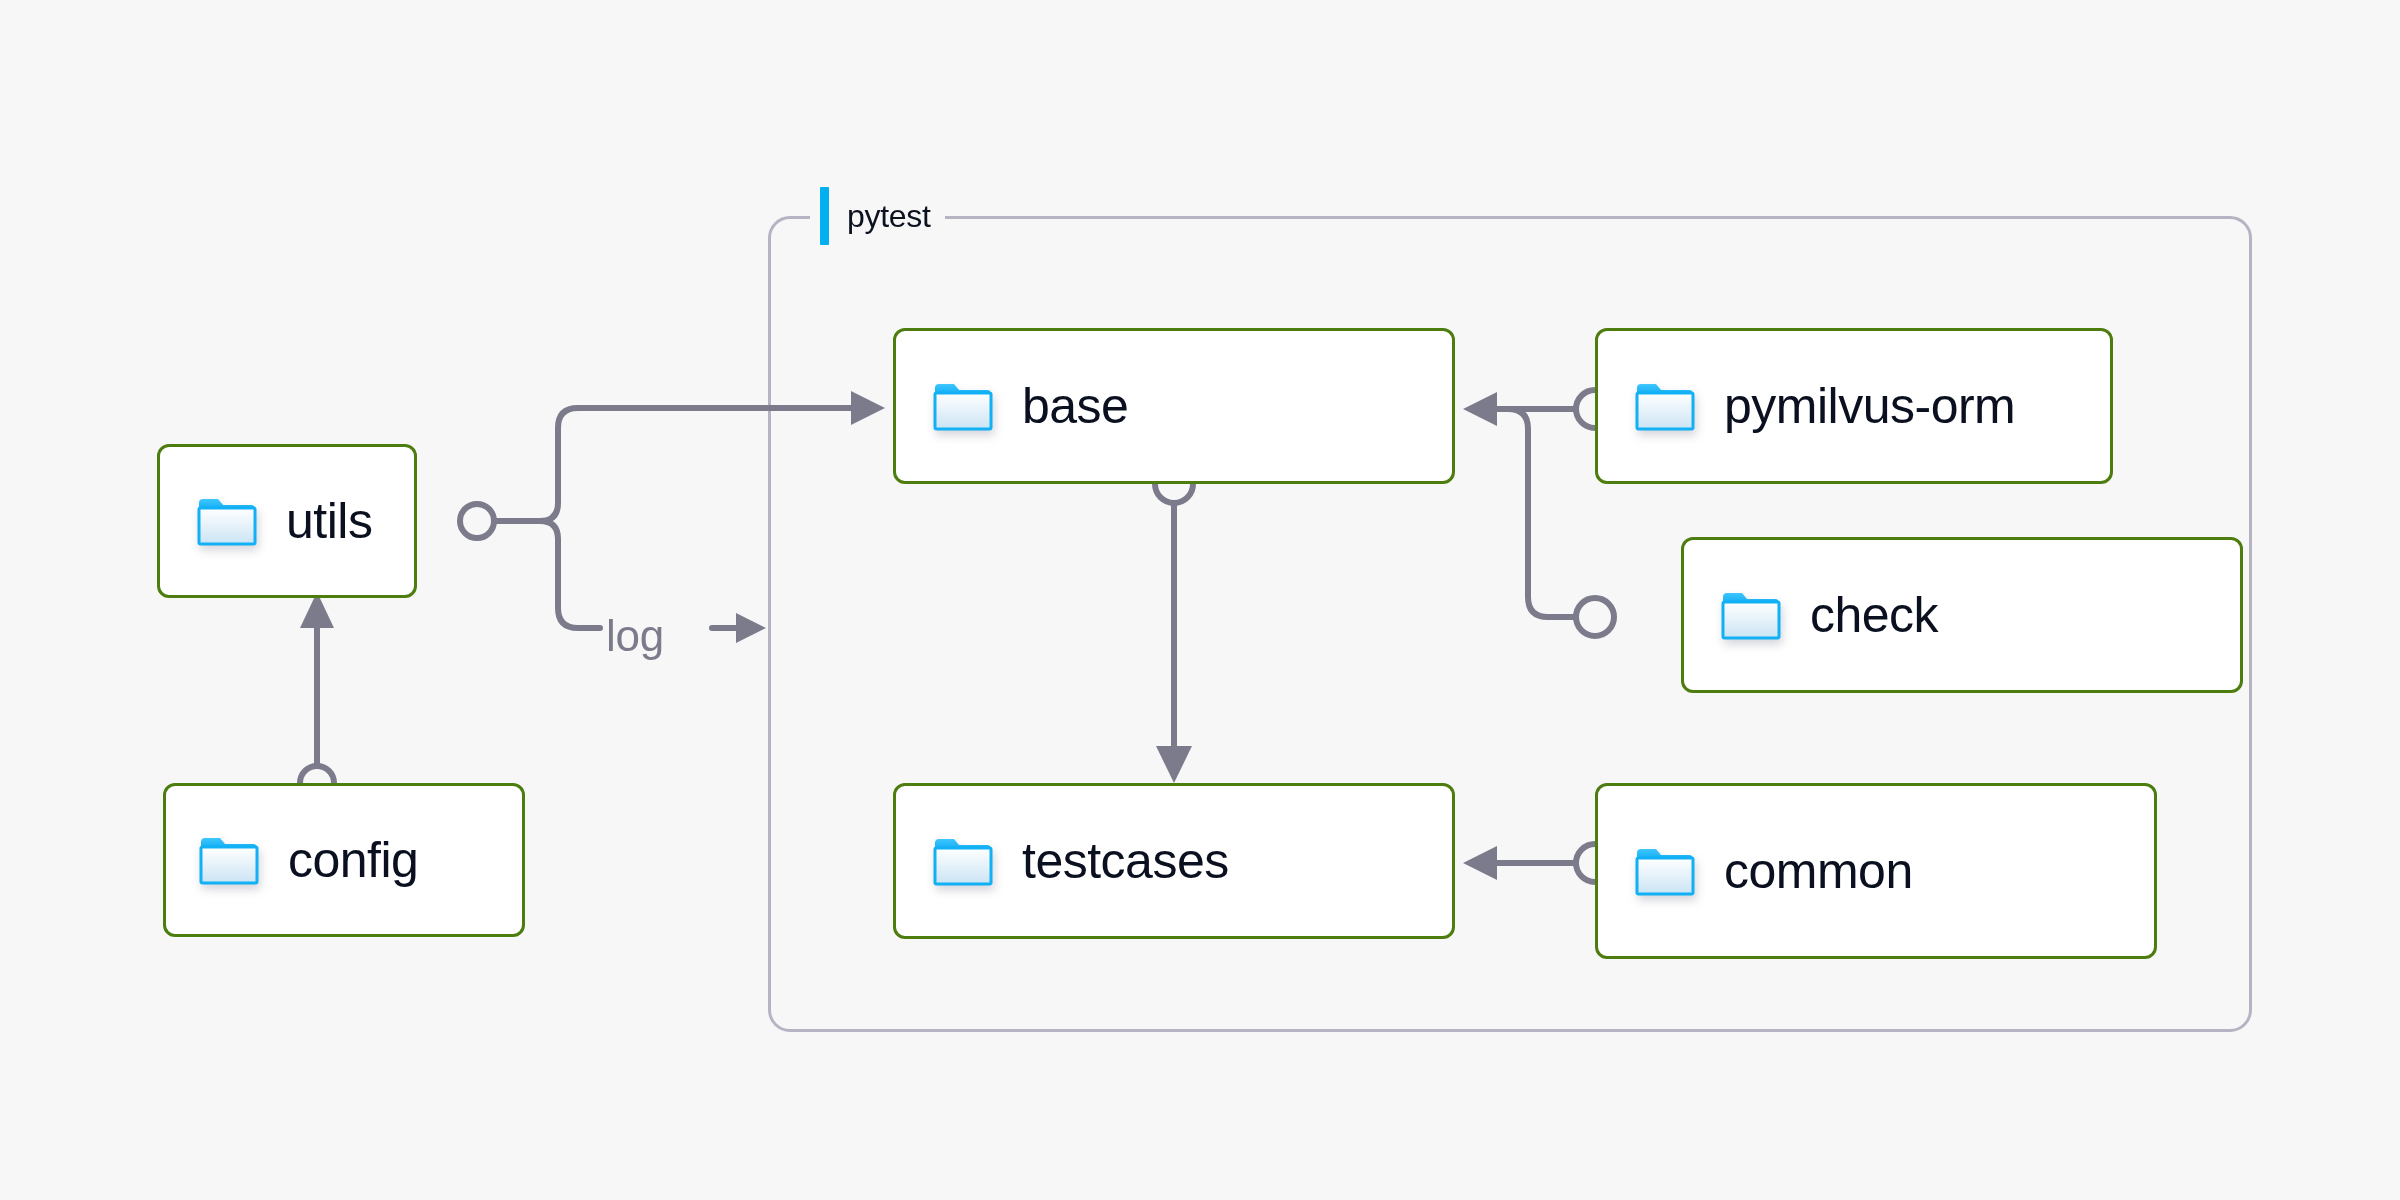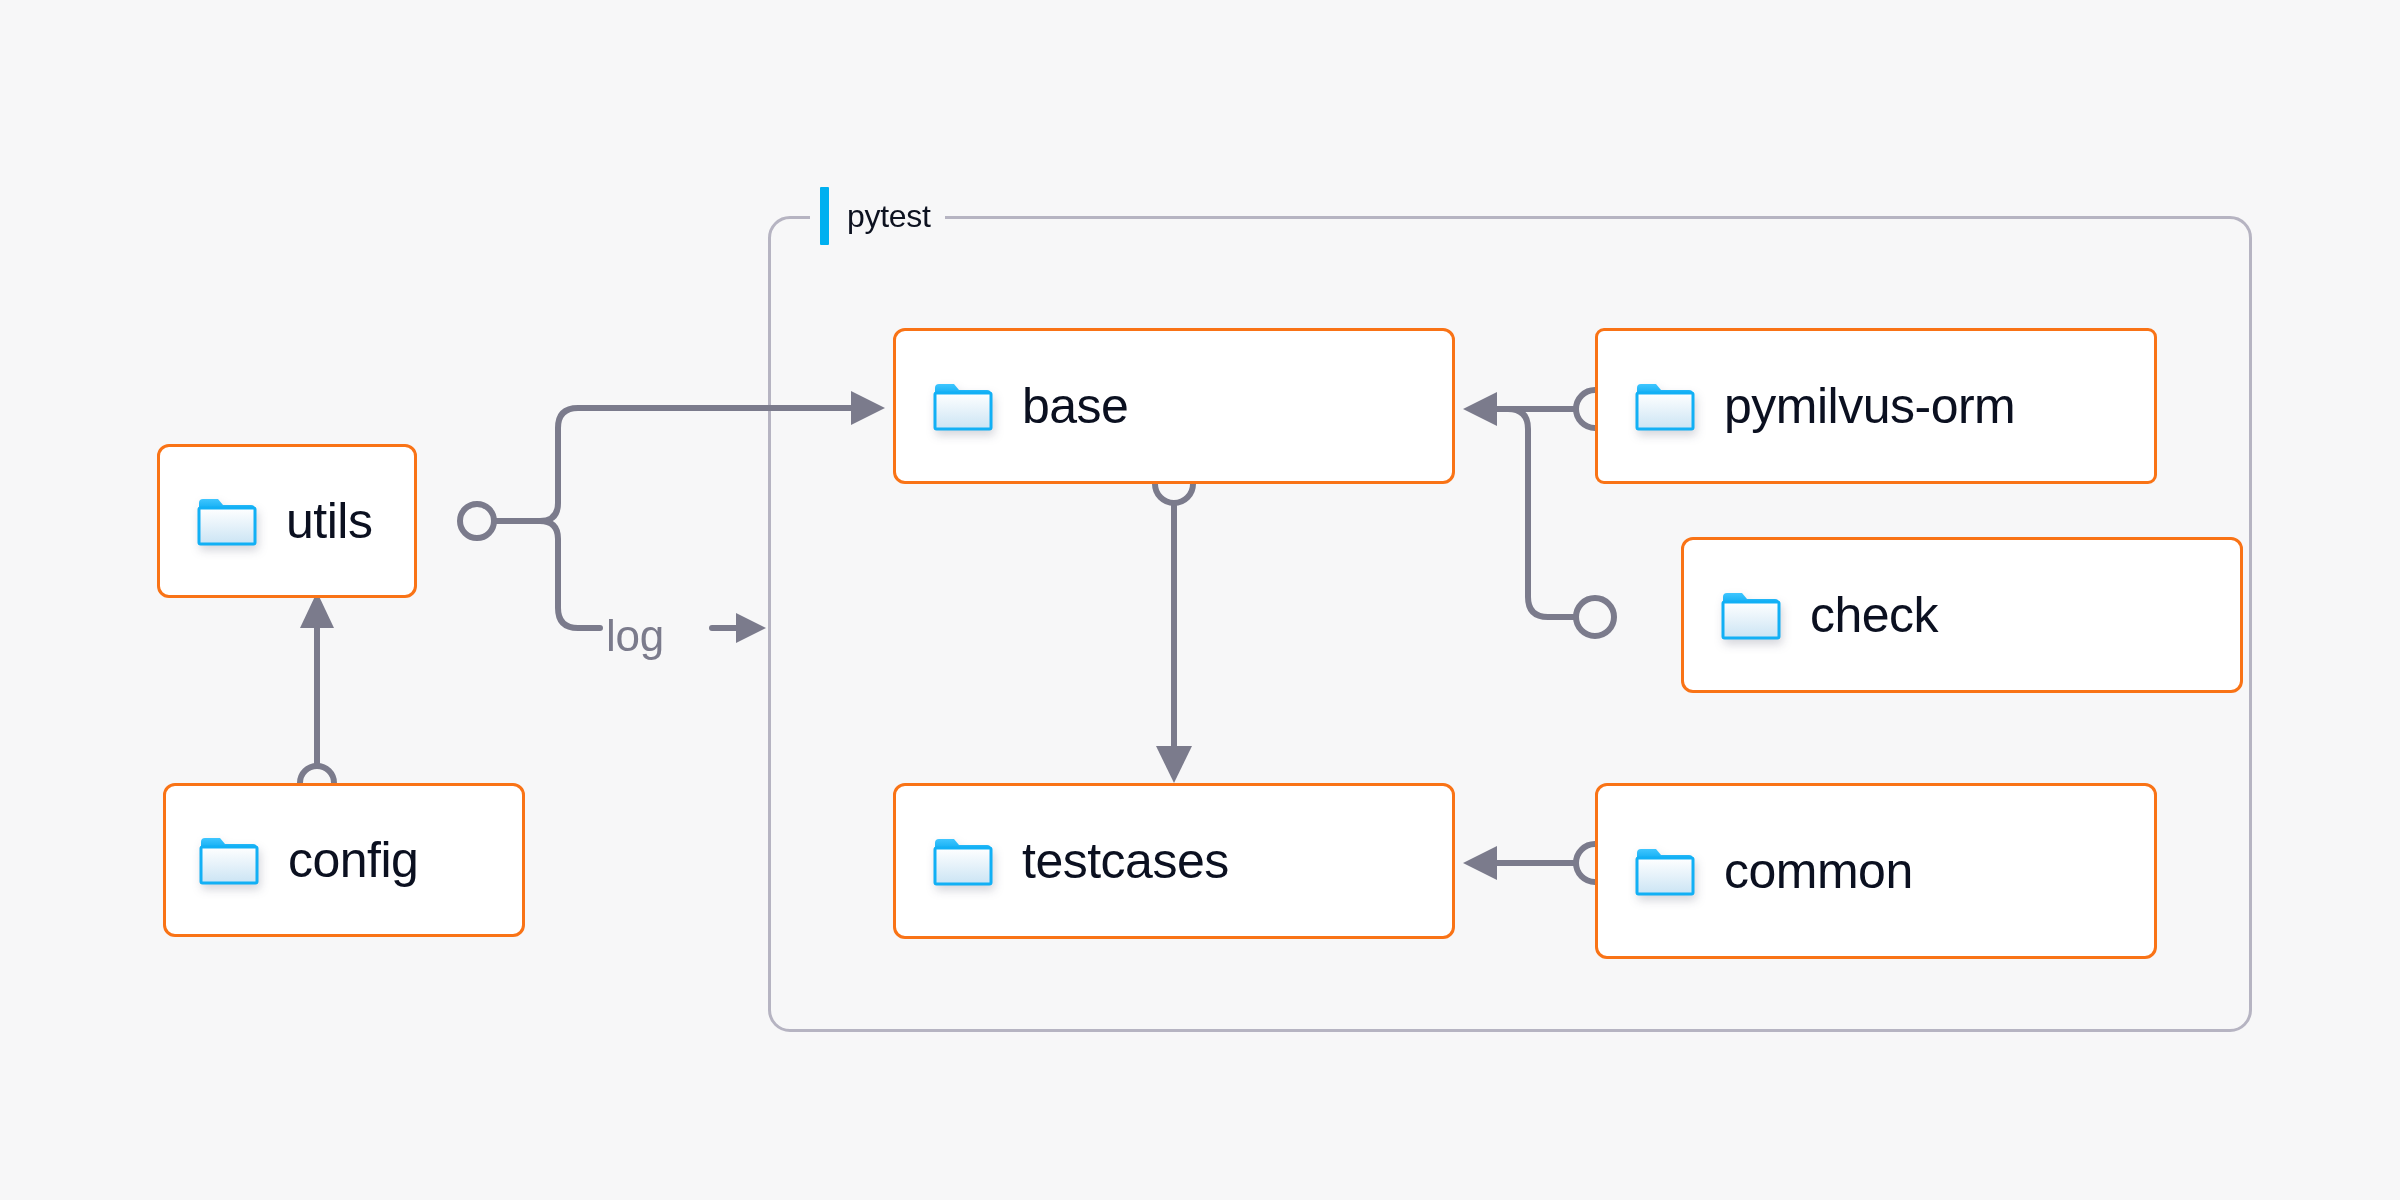--- a/index.html
+++ b/index.html
@@ -44,21 +44,21 @@
     font-size: 32px;
     color: #0d1220;
     letter-spacing: -0.3px;
     white-space: nowrap;
   }
 
   
   .node {
     position: absolute;
     background: #ffffff;
-    border: 3px solid #f97316;
+    border: 3px solid #4d7c0f;
     border-radius: 12px;
     box-sizing: border-box;
     display: flex;
     align-items: center;
     padding-left: 36px;
     gap: 28px;
   }
   .node-label {
     font-size: 50px;
     color: #0b1020;
@@ -206,21 +206,21 @@
   </div>
 
   <div class="node" id="node-testcases" style="left: 893px; top: 783px; width: 562px; height: 156px;">
     <svg class="folder-icon" viewBox="0 0 62 52">
       <path d="M3 12 L3 8 Q3 4 7 4 L22 4 L27 10 L55 10 Q59 10 59 14 L59 16 L3 16 Z" fill="url(#folderTabGrad)"></path>
       <rect x="3" y="13" width="56" height="36" rx="1.5" fill="url(#folderGrad)" stroke="#12b0f5" stroke-width="3"></rect>
     </svg>
     <span class="node-label">testcases</span>
   </div>
 
-  <div class="node" id="node-pymilvus-orm" style="left: 1595px; top: 328px; width: 562px; height: 156px; border-radius: 9px;">
+  <div class="node" id="node-pymilvus-orm" style="left: 1595px; top: 328px; width: 518px; height: 156px;">
     <svg class="folder-icon" viewBox="0 0 62 52">
       <path d="M3 12 L3 8 Q3 4 7 4 L22 4 L27 10 L55 10 Q59 10 59 14 L59 16 L3 16 Z" fill="url(#folderTabGrad)"></path>
       <rect x="3" y="13" width="56" height="36" rx="1.5" fill="url(#folderGrad)" stroke="#12b0f5" stroke-width="3"></rect>
     </svg>
     <span class="node-label">pymilvus-orm</span>
   </div>
 
   <div class="node" id="node-check" style="left: 1681px; top: 537px; width: 562px; height: 156px;">
     <svg class="folder-icon" viewBox="0 0 62 52">
       <path d="M3 12 L3 8 Q3 4 7 4 L22 4 L27 10 L55 10 Q59 10 59 14 L59 16 L3 16 Z" fill="url(#folderTabGrad)"></path>

